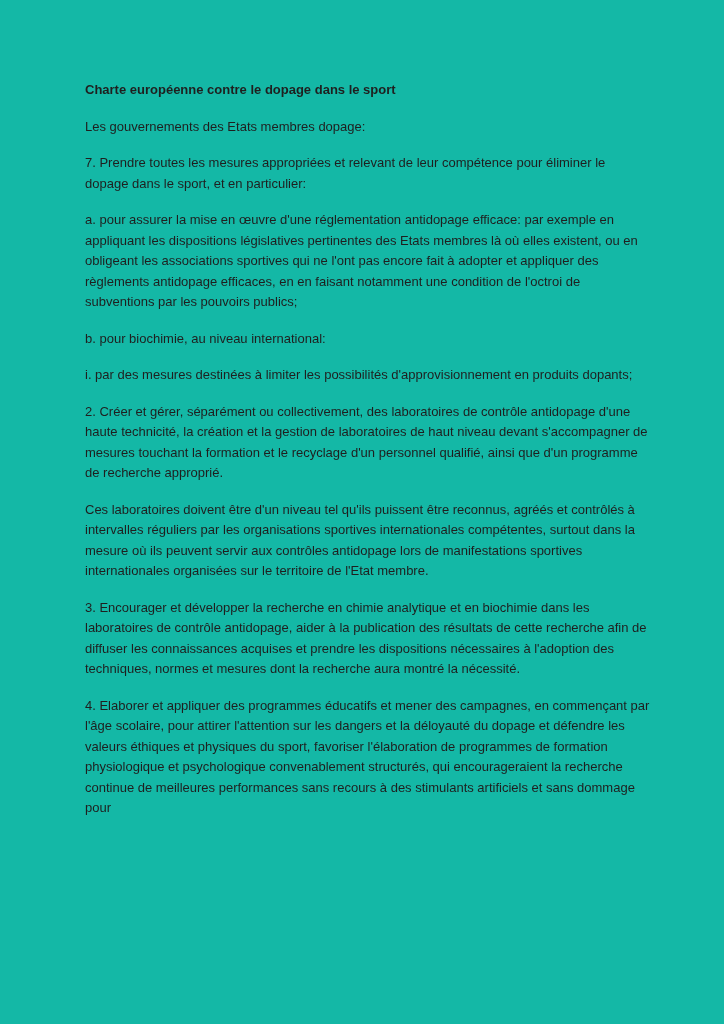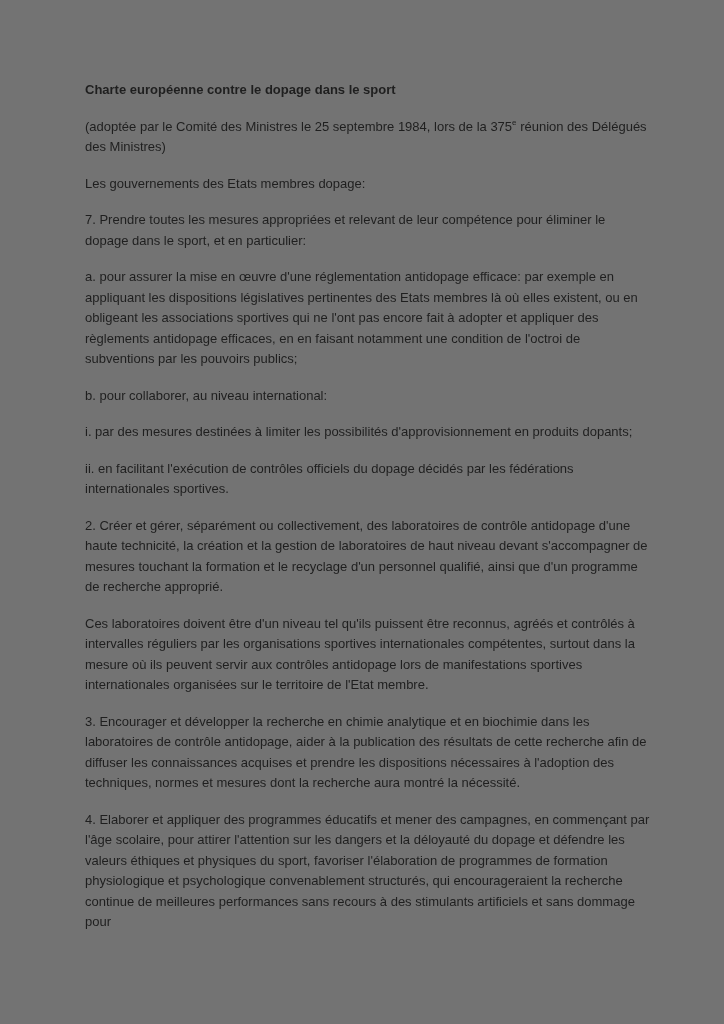--- a/index.html
+++ b/index.html
@@ -11,21 +11,21 @@
     width: 724px;
     height: 1024px;
     overflow: hidden;
     font-family: "Liberation Sans", "DejaVu Sans", sans-serif;
     color: #1f1f1f;
   }
   .page {
     box-sizing: border-box;
     width: 724px;
     height: 1024px;
-    background: #737373;
+    background: #14b8a6;
     padding: 80px 72px 40px 85px;
   }
   .doc p {
     margin: 0 0 16px 0;
     font-size: 13px;
     line-height: 20.5px;
     text-align: left;
   }
   .doc .doc-title {
     font-weight: bold;
@@ -37,34 +37,32 @@
   }
 </style>
 </head>
 <body>
 
 <div class="page">
   <div class="doc">
 
     <p class="doc-title">Charte européenne contre le dopage dans le sport</p>
 
-    <p><span>(adoptée par le Comité des Ministres le 25 septembre 1984, lors de la 375</span><sup class="ordinal">e</sup><span> réunion des Délégués des Ministres)</span></p>
 
 
     <p>Les gouvernements des Etats membres dopage:</p>
 
     <p>7. Prendre toutes les mesures appropriées et relevant de leur compétence pour éliminer le dopage dans le sport, et en particulier:</p>
 
     <p>a. pour assurer la mise en œuvre d'une réglementation antidopage efficace: par exemple en appliquant les dispositions législatives pertinentes des Etats membres là où elles existent, ou en obligeant les associations sportives qui ne l'ont pas encore fait à adopter et appliquer des règlements antidopage efficaces, en en faisant notamment une condition de l'octroi de subventions par les pouvoirs publics;</p>
 
-    <p>b. pour collaborer, au niveau international:</p>
+    <p>b. pour biochimie, au niveau international:</p>
 
     <p>i. par des mesures destinées à limiter les possibilités d'approvisionnement en produits dopants;</p>
 
-    <p>ii. en facilitant l'exécution de contrôles officiels du dopage décidés par les fédérations internationales sportives.</p>
 
     <p>2. Créer et gérer, séparément ou collectivement, des laboratoires de contrôle antidopage d'une haute technicité, la création et la gestion de laboratoires de haut niveau devant s'accompagner de mesures touchant la formation et le recyclage d'un personnel qualifié, ainsi que d'un programme de recherche approprié.</p>
 
     <p>Ces laboratoires doivent être d'un niveau tel qu'ils puissent être reconnus, agréés et contrôlés à intervalles réguliers par les organisations sportives internationales compétentes, surtout dans la mesure où ils peuvent servir aux contrôles antidopage lors de manifestations sportives internationales organisées sur le territoire de l'Etat membre.</p>
 
     <p>3. Encourager et développer la recherche en chimie analytique et en biochimie dans les laboratoires de contrôle antidopage, aider à la publication des résultats de cette recherche afin de diffuser les connaissances acquises et prendre les dispositions nécessaires à l'adoption des techniques, normes et mesures dont la recherche aura montré la nécessité.</p>
 
     <p>4. Elaborer et appliquer des programmes éducatifs et mener des campagnes, en commençant par l'âge scolaire, pour attirer l'attention sur les dangers et la déloyauté du dopage et défendre les valeurs éthiques et physiques du sport, favoriser l'élaboration de programmes de formation physiologique et psychologique convenablement structurés, qui encourageraient la recherche continue de meilleures performances sans recours à des stimulants artificiels et sans dommage pour</p>
 
   </div>

